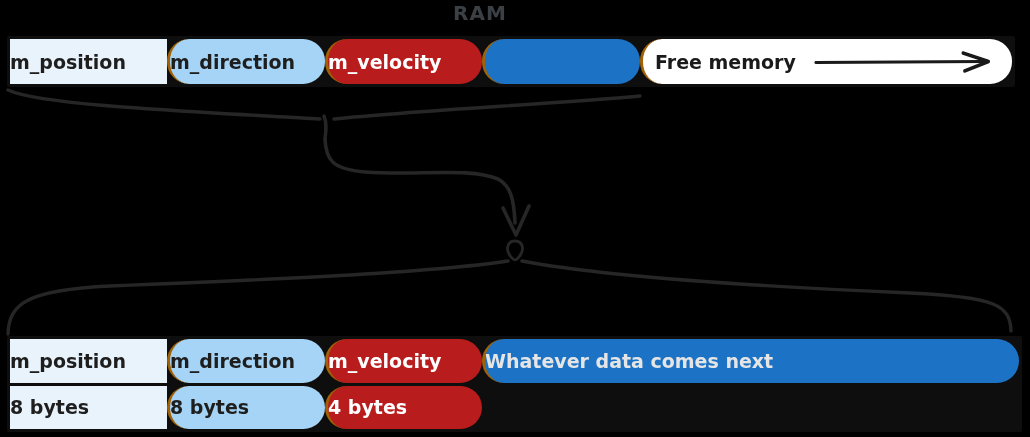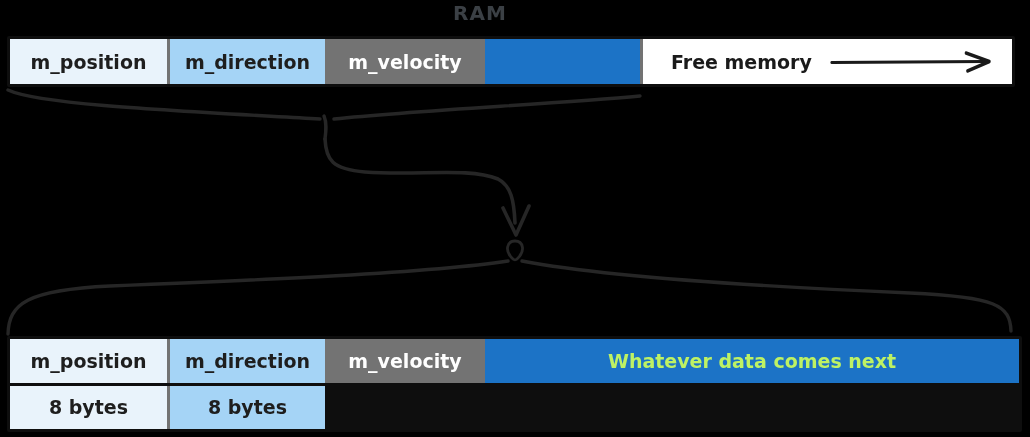--- a/index.html
+++ b/index.html
@@ -33,42 +33,41 @@
   .cache-table{
     left:7px; top:336px; width:1015px; height:96px;
     flex-direction:column;
   }
   .cache-row{ display:flex; flex:1; }
   .cache-row + .cache-row{ border-top:3px solid #0e0e0e; }
 
   .seg{
     display:flex;
     align-items:center;
-    justify-content:center;
     box-sizing:border-box;
     font-size:19px;
     font-weight:bold;
     white-space:nowrap;
     overflow:hidden;
   }
-  .seg + .seg{ border-left:3px solid #737373; }
+  .seg + .seg{ border-left:3px solid #a16207;border-radius:22px; }
 
   .w-pos{ width:157px; flex:none; }
   .w-dir{ width:158px; flex:none; }
   .w-vel{ width:157px; flex:none; }
   .w-anon{ width:158px; flex:none; }
   .w-rest{ flex:1; }
 
   .fill-lightest{ background:#E9F3FB; color:#1e1e1e; }
   .fill-lightblue{ background:#A5D4F6; color:#1e1e1e; }
-  .fill-midblue{ background:#737373; color:#ffffff; }
-  .fill-deepblue{ background:#1C73C6; color:#bef264; }
+  .fill-midblue{ background:#b91c1c; color:#ffffff; }
+  .fill-deepblue{ background:#1C73C6; color:#e5e5e5; }
   .fill-white{ background:#ffffff; color:#1a1a1a; justify-content:flex-start; }
 
-  .free-label{ padding-left:28px; }
+  .free-label{ padding-left:12px; }
   .free-arrow{ flex:1; height:22px; margin:0 14px 0 18px; }
 
   .connectors{
     position:absolute; left:0; top:0;
     width:1030px; height:437px;
     pointer-events:none;
   }
 </style>
 </head>
 <body>
@@ -136,16 +135,19 @@
         <span>Whatever data comes next</span>
       </div>
     </div>
     <div class="cache-row">
       <div class="seg w-pos fill-lightest">
         <span>8 bytes</span>
       </div>
       <div class="seg w-dir fill-lightblue">
         <span>8 bytes</span>
       </div>
+      <div class="seg w-vel fill-midblue">
+        <span>4 bytes</span>
+      </div>
     </div>
   </div>
 
 </div>
 
 </body></html>

